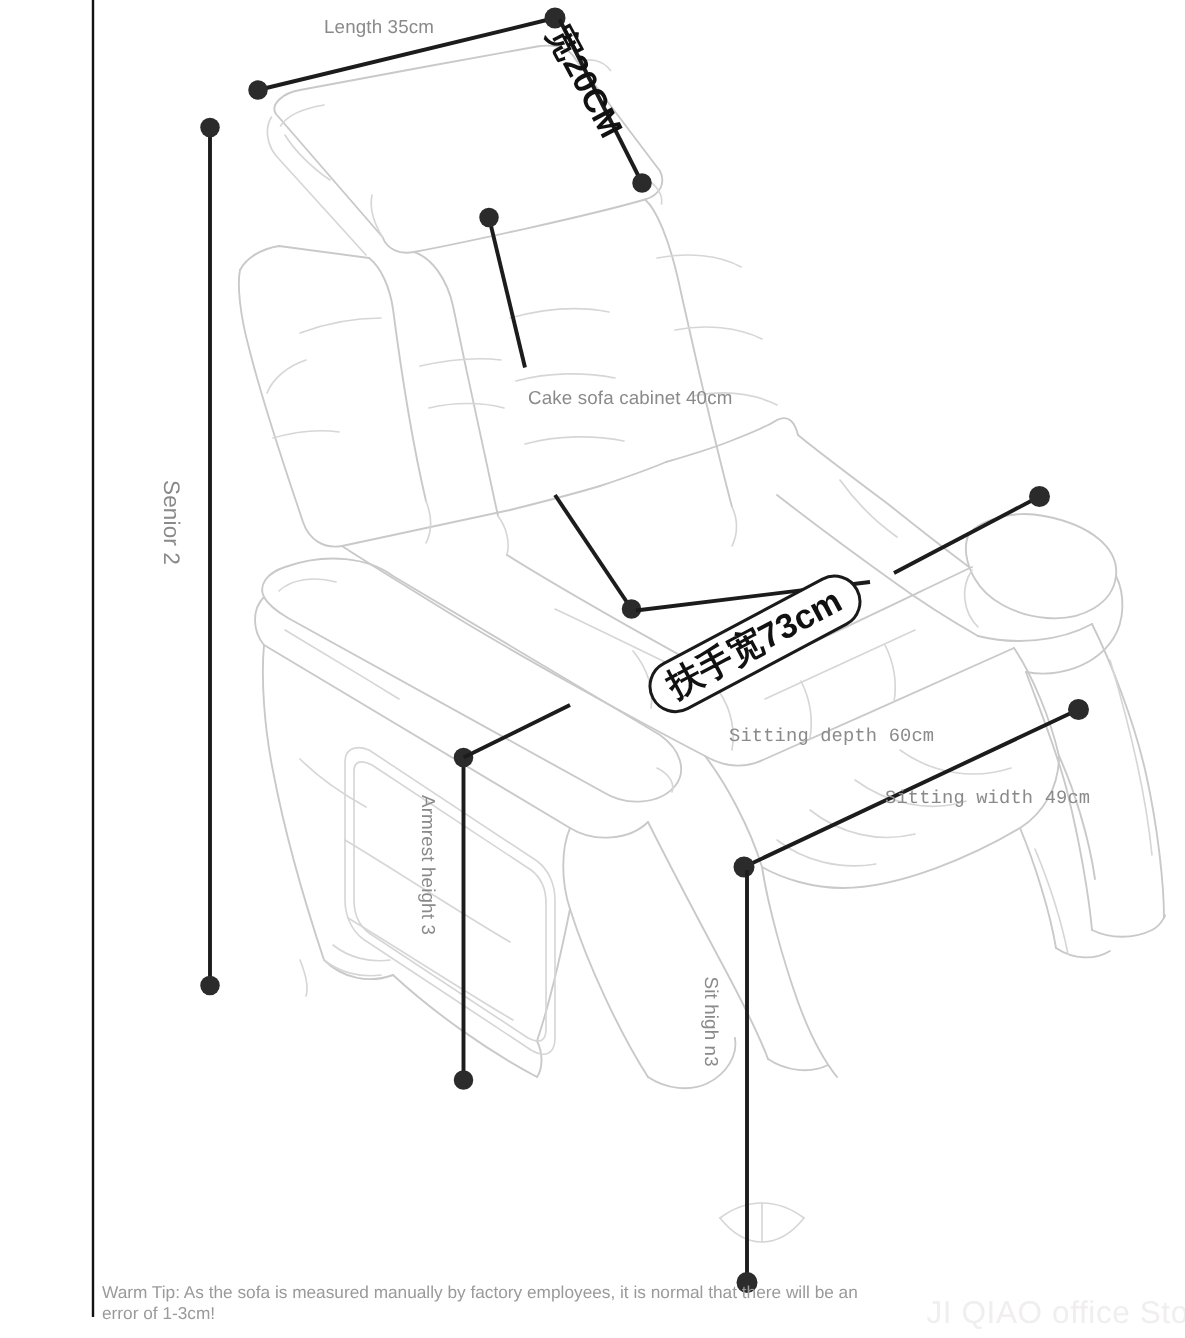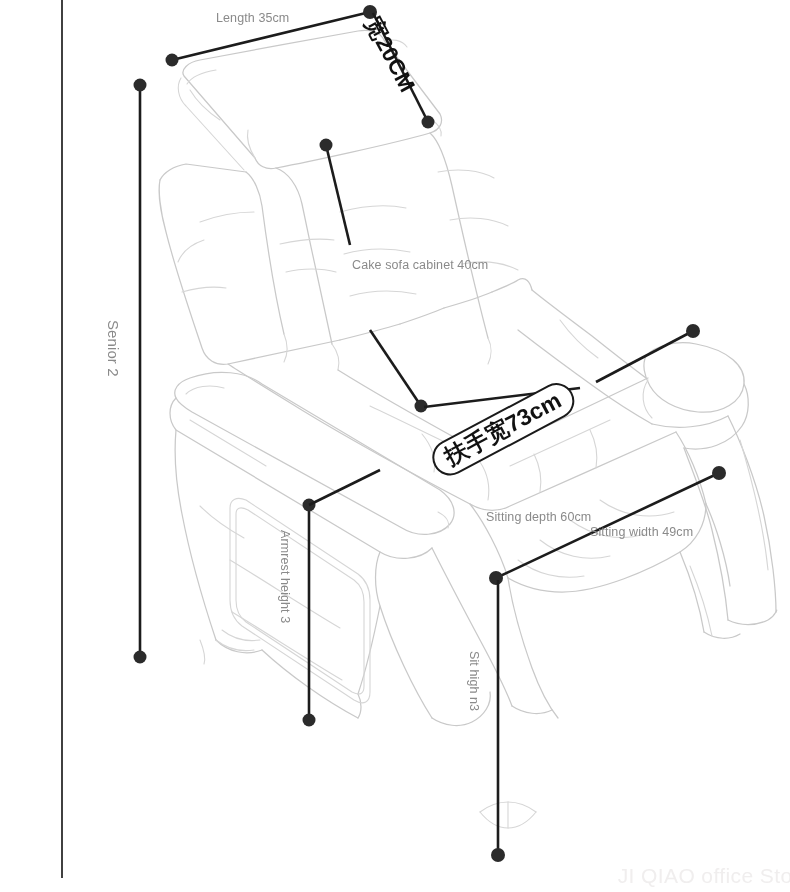--- a/index.html
+++ b/index.html
@@ -300,24 +300,25 @@
   <div class="label" style="left:176px; top:11px;">Length 35cm</div>
 
   <div class="label rot-cn-tr" style="left:344px; top:12px;">宽20CM</div>
 
   <div class="label rot90" style="left:82px; top:320px; font-size:15px;">Senior 2</div>
 
   <div class="label" style="left:312px; top:258px;">Cake sofa cabinet 40cm</div>
 
   <div class="pill" style="left:386px; top:450px;">扶手宽73cm</div>
 
-  <div class="label" style="left:446px; top:510px;">Sitting depth 60cm</div>
-
-  <div class="label" style="left:550px; top:525px;">Sitting width 49cm</div>
+  <div class="label" style="left:446px; top:484px;font-family:Liberation Mono, monospace;">Sitting depth 60cm</div>
+
+  <div class="label" style="left:550px; top:525px;font-family:Liberation Mono, monospace;">Sitting width 49cm</div>
 
   <div class="label rot90" style="left:252px; top:530px;">Armrest height 3</div>
 
   <div class="label rot90" style="left:441px; top:651px;">Sit high n3</div>
 
+  <div id="warm-tip">Warm Tip: As the sofa is measured manually by factory employees, it is normal that there will be an error of 1-3cm!</div>
 
   <div id="watermark">JI QIAO office Store</div>
 
 </div>
 
 </body></html>

